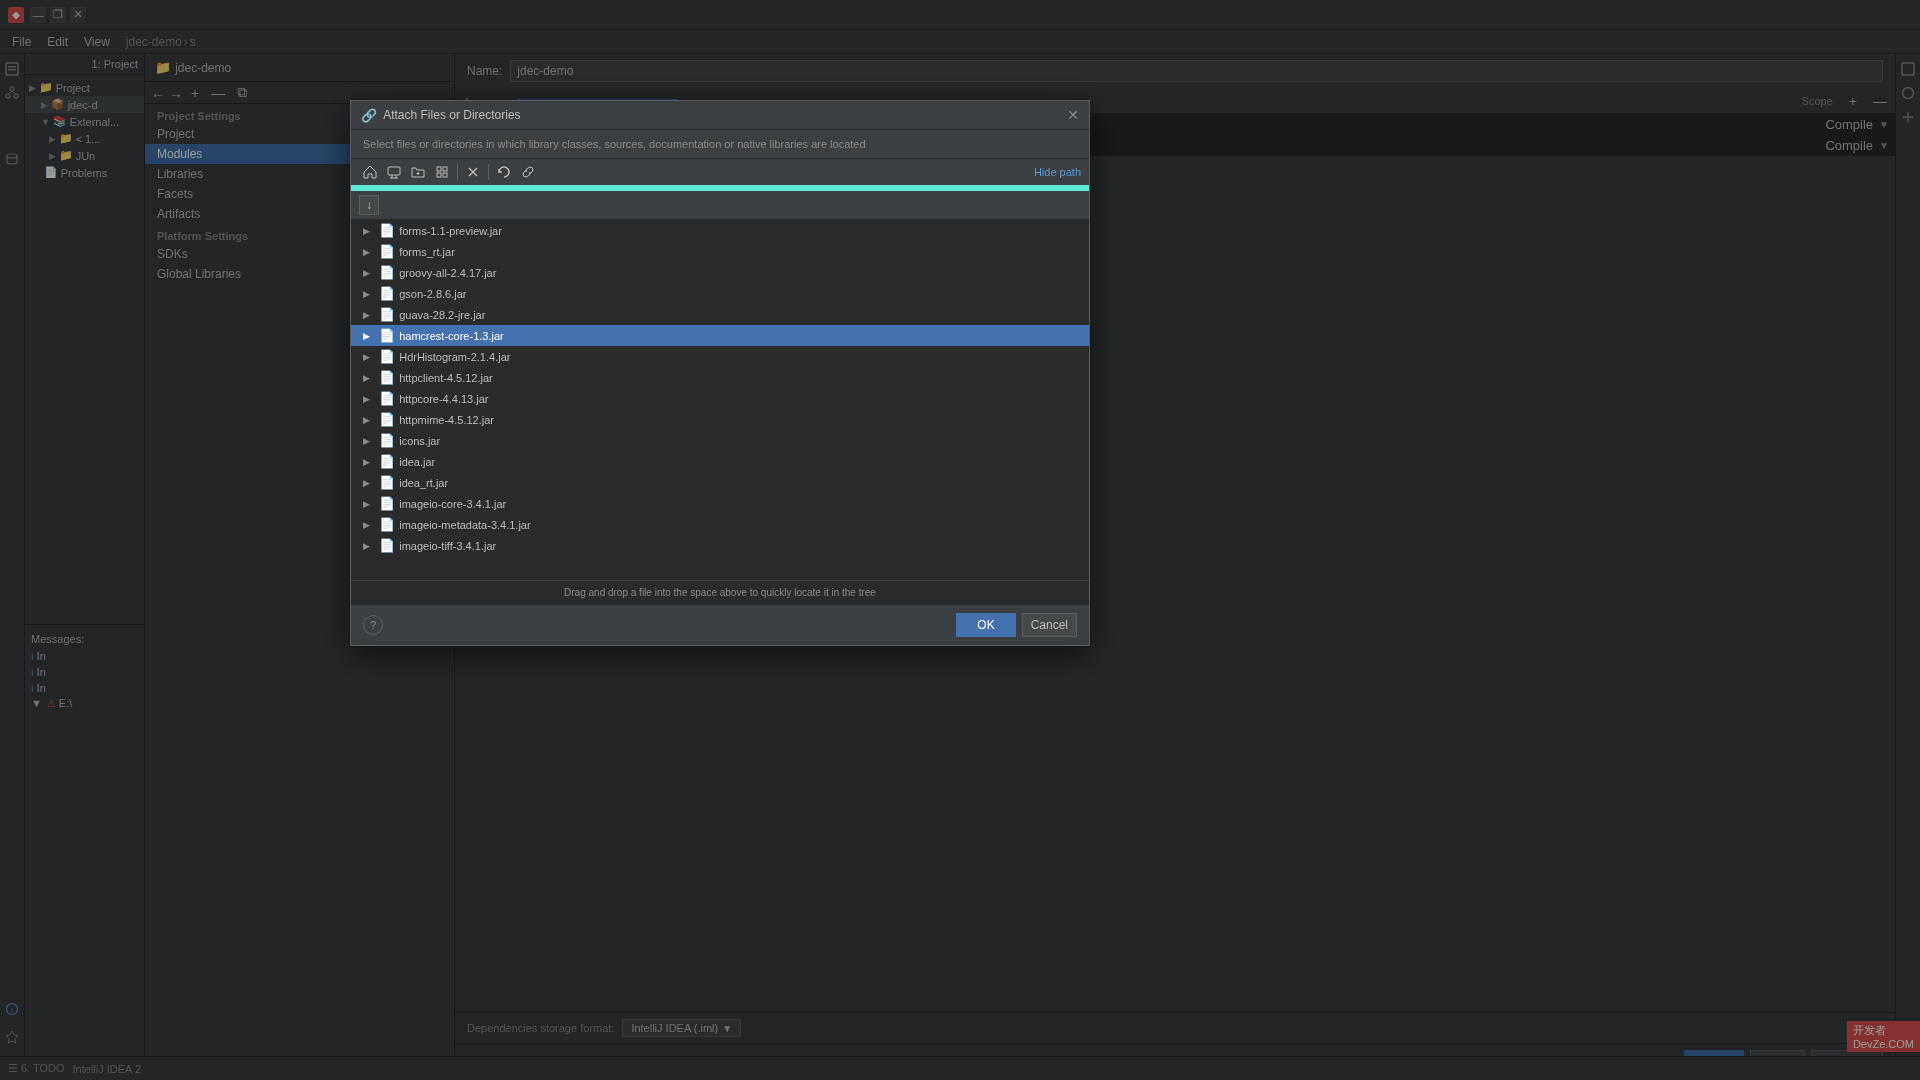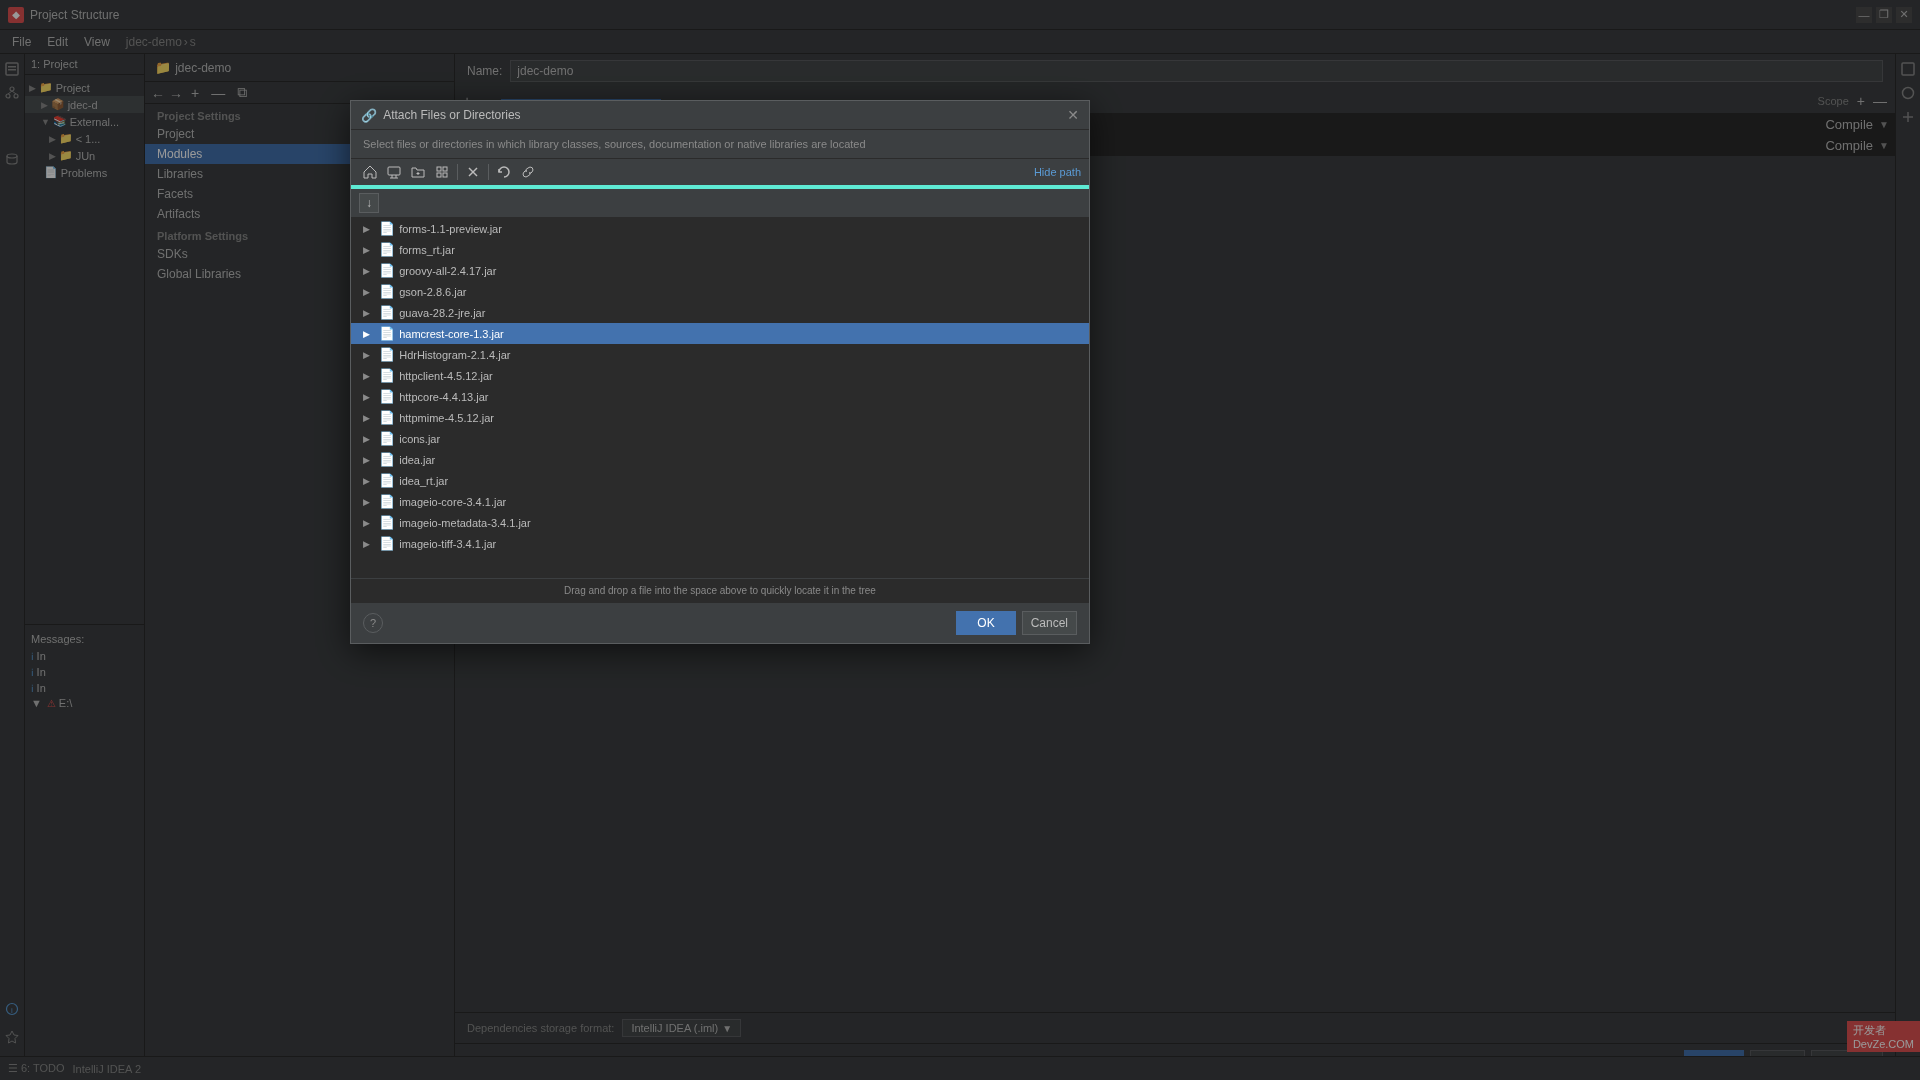--- a/index.html
+++ b/index.html
@@ -97,20 +97,21 @@
       border-right: 1px solid #2b2b2b;
       display: flex;
       flex-direction: column;
     }
     .project-panel-header {
       font-size: 11px;
       color: #bbbbbb;
       padding: 4px 6px;
       background: #3c3f41;
       border-bottom: 1px solid #2b2b2b;
+      text-align: right;
     }
     .project-tree-item {
       padding: 2px 4px;
       font-size: 11px;
       cursor: pointer;
       display: flex;
       align-items: center;
       gap: 3px;
     }
     .project-tree-item.selected { background: #4c5052; }
@@ -338,21 +339,21 @@
       color: #8a8a8a;
       border-bottom: 1px solid #2b2b2b;
     }
 
     
     .file-toolbar {
       display: flex;
       align-items: center;
       padding: 4px 8px;
       gap: 2px;
-      border-bottom: 4px solid #5eead4;
+      border-bottom: 6px solid #5eead4;
     }
     .file-tool-btn {
       background: none;
       border: none;
       cursor: pointer;
       color: #bbbbbb;
       font-size: 14px;
       padding: 2px 4px;
       display: flex; align-items: center; justify-content: center;
     }
@@ -505,21 +506,20 @@
       font-size: 13px;
       color: #bbbbbb;
     }
     .compile-arrow { color: #8a8a8a; font-size: 10px; }
   </style>
 </head>
 <body>
 
 <div class="title-bar">
   <div class="title-bar-icon">◆</div>
-  <span class="title-bar-title">Project Structure</span>
   <div class="title-bar-controls">
     <button class="title-btn">—</button>
     <button class="title-btn">❐</button>
     <button class="title-btn">✕</button>
   </div>
 </div>
 
 <div class="menu-bar">
   <span class="menu-item">File</span>
   <span class="menu-item">Edit</span>
@@ -683,21 +683,21 @@
     </div>
   </div>
 
   <div class="main-content">
 
     <div class="name-bar">
       <span class="name-label">Name:</span>
       <input class="name-input" type="text" value="jdec-demo" style="">
     </div>
 
-    <div style="display:flex; align-items:center; padding:4px 8px; background:#3c3f41; border-bottom:1px solid #2b2b2b; gap:8px;">
+    <div style="display:flex; align-items:center; padding:4px 8px; background:#3c3f41; border-bottom:1px solid #2b2b2b; gap:16px;">
       <button style="background:none;border:none;cursor:pointer;color:#bbbbbb;font-size:14px;">+</button>
       <button style="background:none;border:none;cursor:pointer;color:#bbbbbb;font-size:14px;">—</button>
       <div style="width:160px;background:#4372ae;padding:2px 6px;font-size:11px;color:white;"></div>
       <span style="margin-left:auto;font-size:11px;color:#8a8a8a;">Scope</span>
       <button style="background:none;border:none;cursor:pointer;color:#bbbbbb;font-size:14px;">+</button>
       <button style="background:none;border:none;cursor:pointer;color:#bbbbbb;font-size:14px;">—</button>
     </div>
 
     <div class="compile-row">
       <div style="flex:1;"></div>

